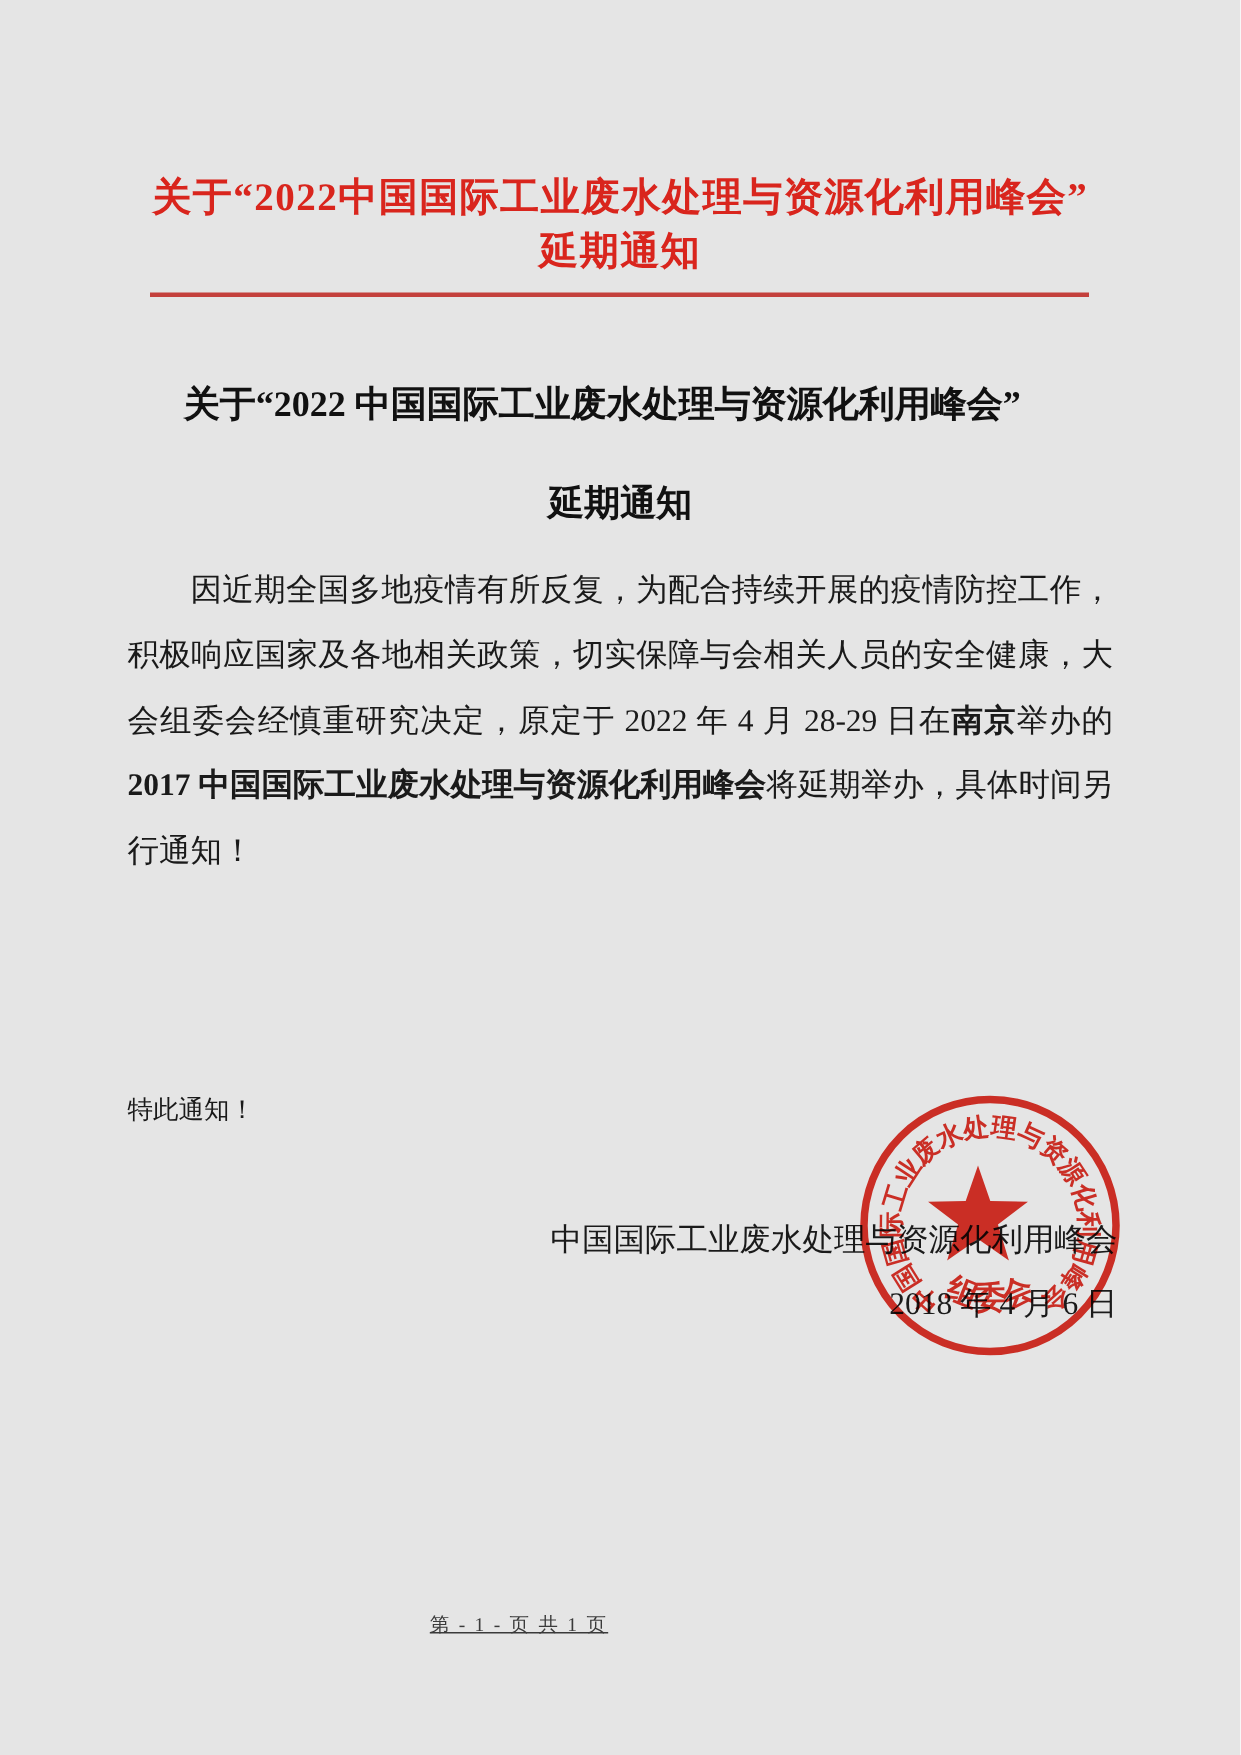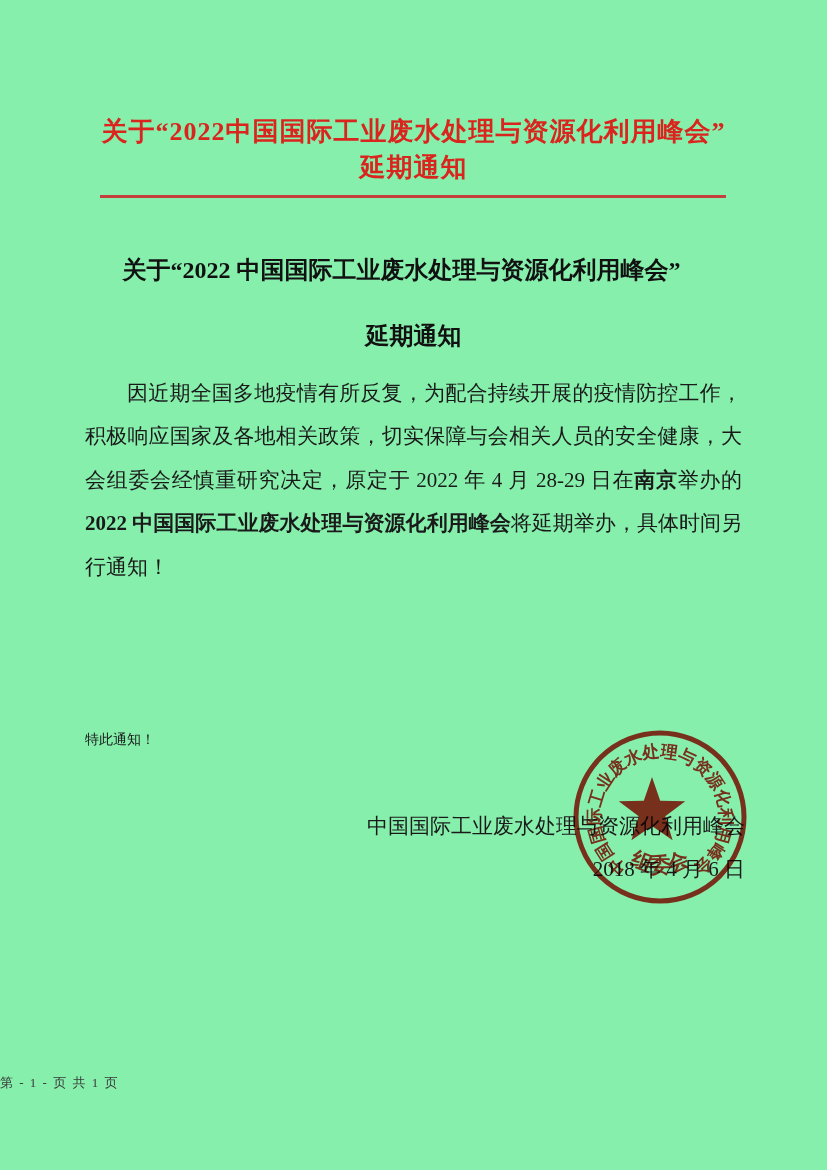--- a/index.html
+++ b/index.html
@@ -4,21 +4,21 @@
 <style>
   html, body {
     margin: 0;
     padding: 0;
     background: #ffffff;
   }
   .page {
     position: relative;
     width: 827px;
     height: 1170px;
-    background: #86efac;
+    background: #e5e5e5;
     overflow: hidden;
     font-family: "Liberation Serif", "DejaVu Serif", serif;
     color: #1a1a1a;
   }
   .red-title {
     position: absolute;
     top: 114px;
     left: 0;
     width: 827px;
     text-align: center;
@@ -71,21 +71,21 @@
   }
   .body-text p {
     margin: 0;
     text-indent: 2em;
   }
   .closing {
     position: absolute;
     top: 718px;
     left: 85px;
     margin: 0;
-    font-size: 14px;
+    font-size: 17px;
     line-height: 43px;
     text-align: right;
   }
   .signature {
     position: absolute;
     top: 805px;
     right: 82px;
     text-align: right;
     font-size: 21px;
     line-height: 43px;
@@ -99,42 +99,44 @@
     mix-blend-mode: multiply;
     opacity: 0.93;
     pointer-events: none;
   }
   .stamp svg { display: block; }
   .footer {
     position: absolute;
     top: 1074px;
     left: 0;
     width: 692px;
+    text-align: center;
     font-size: 13px;
     letter-spacing: 1.5px;
     color: #3a3a3a;
+    text-decoration: underline;
   }
 </style>
 </head>
 <body>
 
 <div class="page">
 
   <div class="red-title">
     <div>关于“2022中国国际工业废水处理与资源化利用峰会”</div>
     <div>延期通知</div>
   </div>
 
   <div class="red-rule"></div>
 
   <h1 class="doc-title">关于“2022 中国国际工业废水处理与资源化利用峰会”</h1>
   <h2 class="doc-subtitle">延期通知</h2>
 
   <div class="body-text">
-    <p><span>因近期全国多地疫情有所反复，为配合持续开展的疫情防控工作，积极响应国家及各地相关政策，切实保障与会相关人员的安全健康，大会组委会经慎重研究决定，原定于 2022 年 4 月 28-29 日在</span><b>南京</b><span>举办的 </span><b>2022 中国国际工业废水处理与资源化利用峰会</b><span>将延期举办，具体时间另行通知！</span></p>
+    <p><span>因近期全国多地疫情有所反复，为配合持续开展的疫情防控工作，积极响应国家及各地相关政策，切实保障与会相关人员的安全健康，大会组委会经慎重研究决定，原定于 2022 年 4 月 28-29 日在</span><b>南京</b><span>举办的 </span><b>2017 中国国际工业废水处理与资源化利用峰会</b><span>将延期举办，具体时间另行通知！</span></p>
   </div>
 
   <p class="closing">特此通知！</p>
 
   <div class="signature">
     <div>中国国际工业废水处理与资源化利用峰会</div>
     <div>2018 年 4 月 6 日</div>
   </div>
 
   <div class="stamp">

